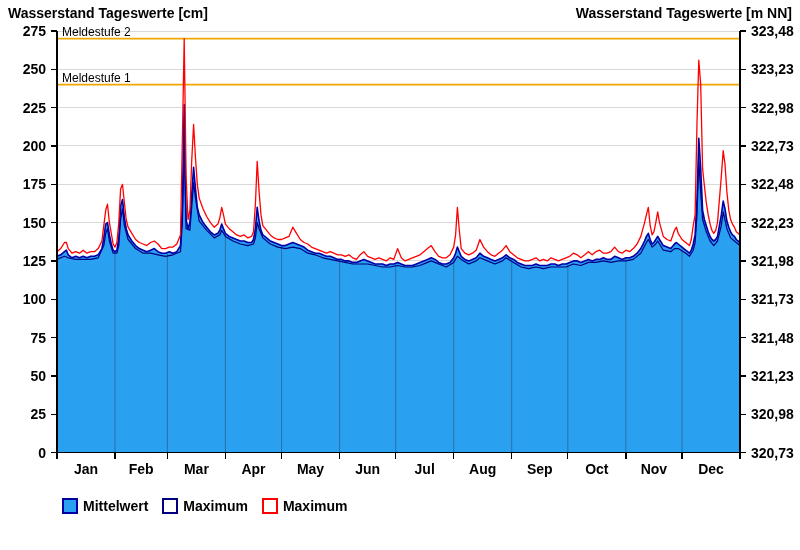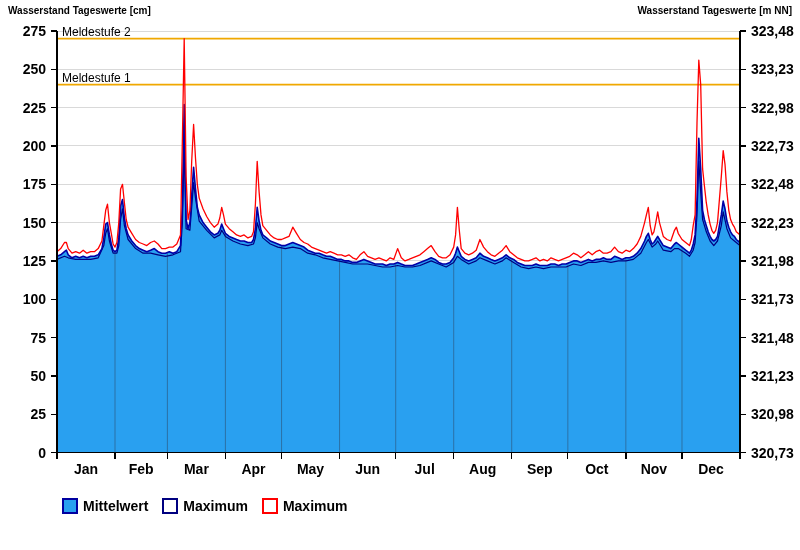--- a/index.html
+++ b/index.html
@@ -1,17 +1,17 @@
 <!DOCTYPE html>
 <html><head>
 <meta charset="utf-8">
 <style>
   html,body{margin:0;padding:0;background:#ffffff;}
   body{width:800px;height:550px;position:relative;font-family:"Liberation Sans",sans-serif;overflow:hidden;}
-  .title{position:absolute;top:5px;font-size:10px;font-weight:bold;color:#000;}
+  .title{position:absolute;top:5px;font-size:14px;font-weight:bold;color:#000;}
   .title-left{left:8px;}
   .title-right{right:8px;text-align:center;}
   #chart-svg{position:absolute;left:0;top:0;}
   .legend{position:absolute;left:62px;top:498px;display:flex;align-items:center;}
   .legend-item{display:flex;align-items:center;margin-right:14px;}
   .legend-swatch{width:12px;height:12px;border:2px solid #000;margin-right:5px;}
   .legend-label{font-size:14px;font-weight:bold;color:#000;}
 </style>
 </head>
 <body>

